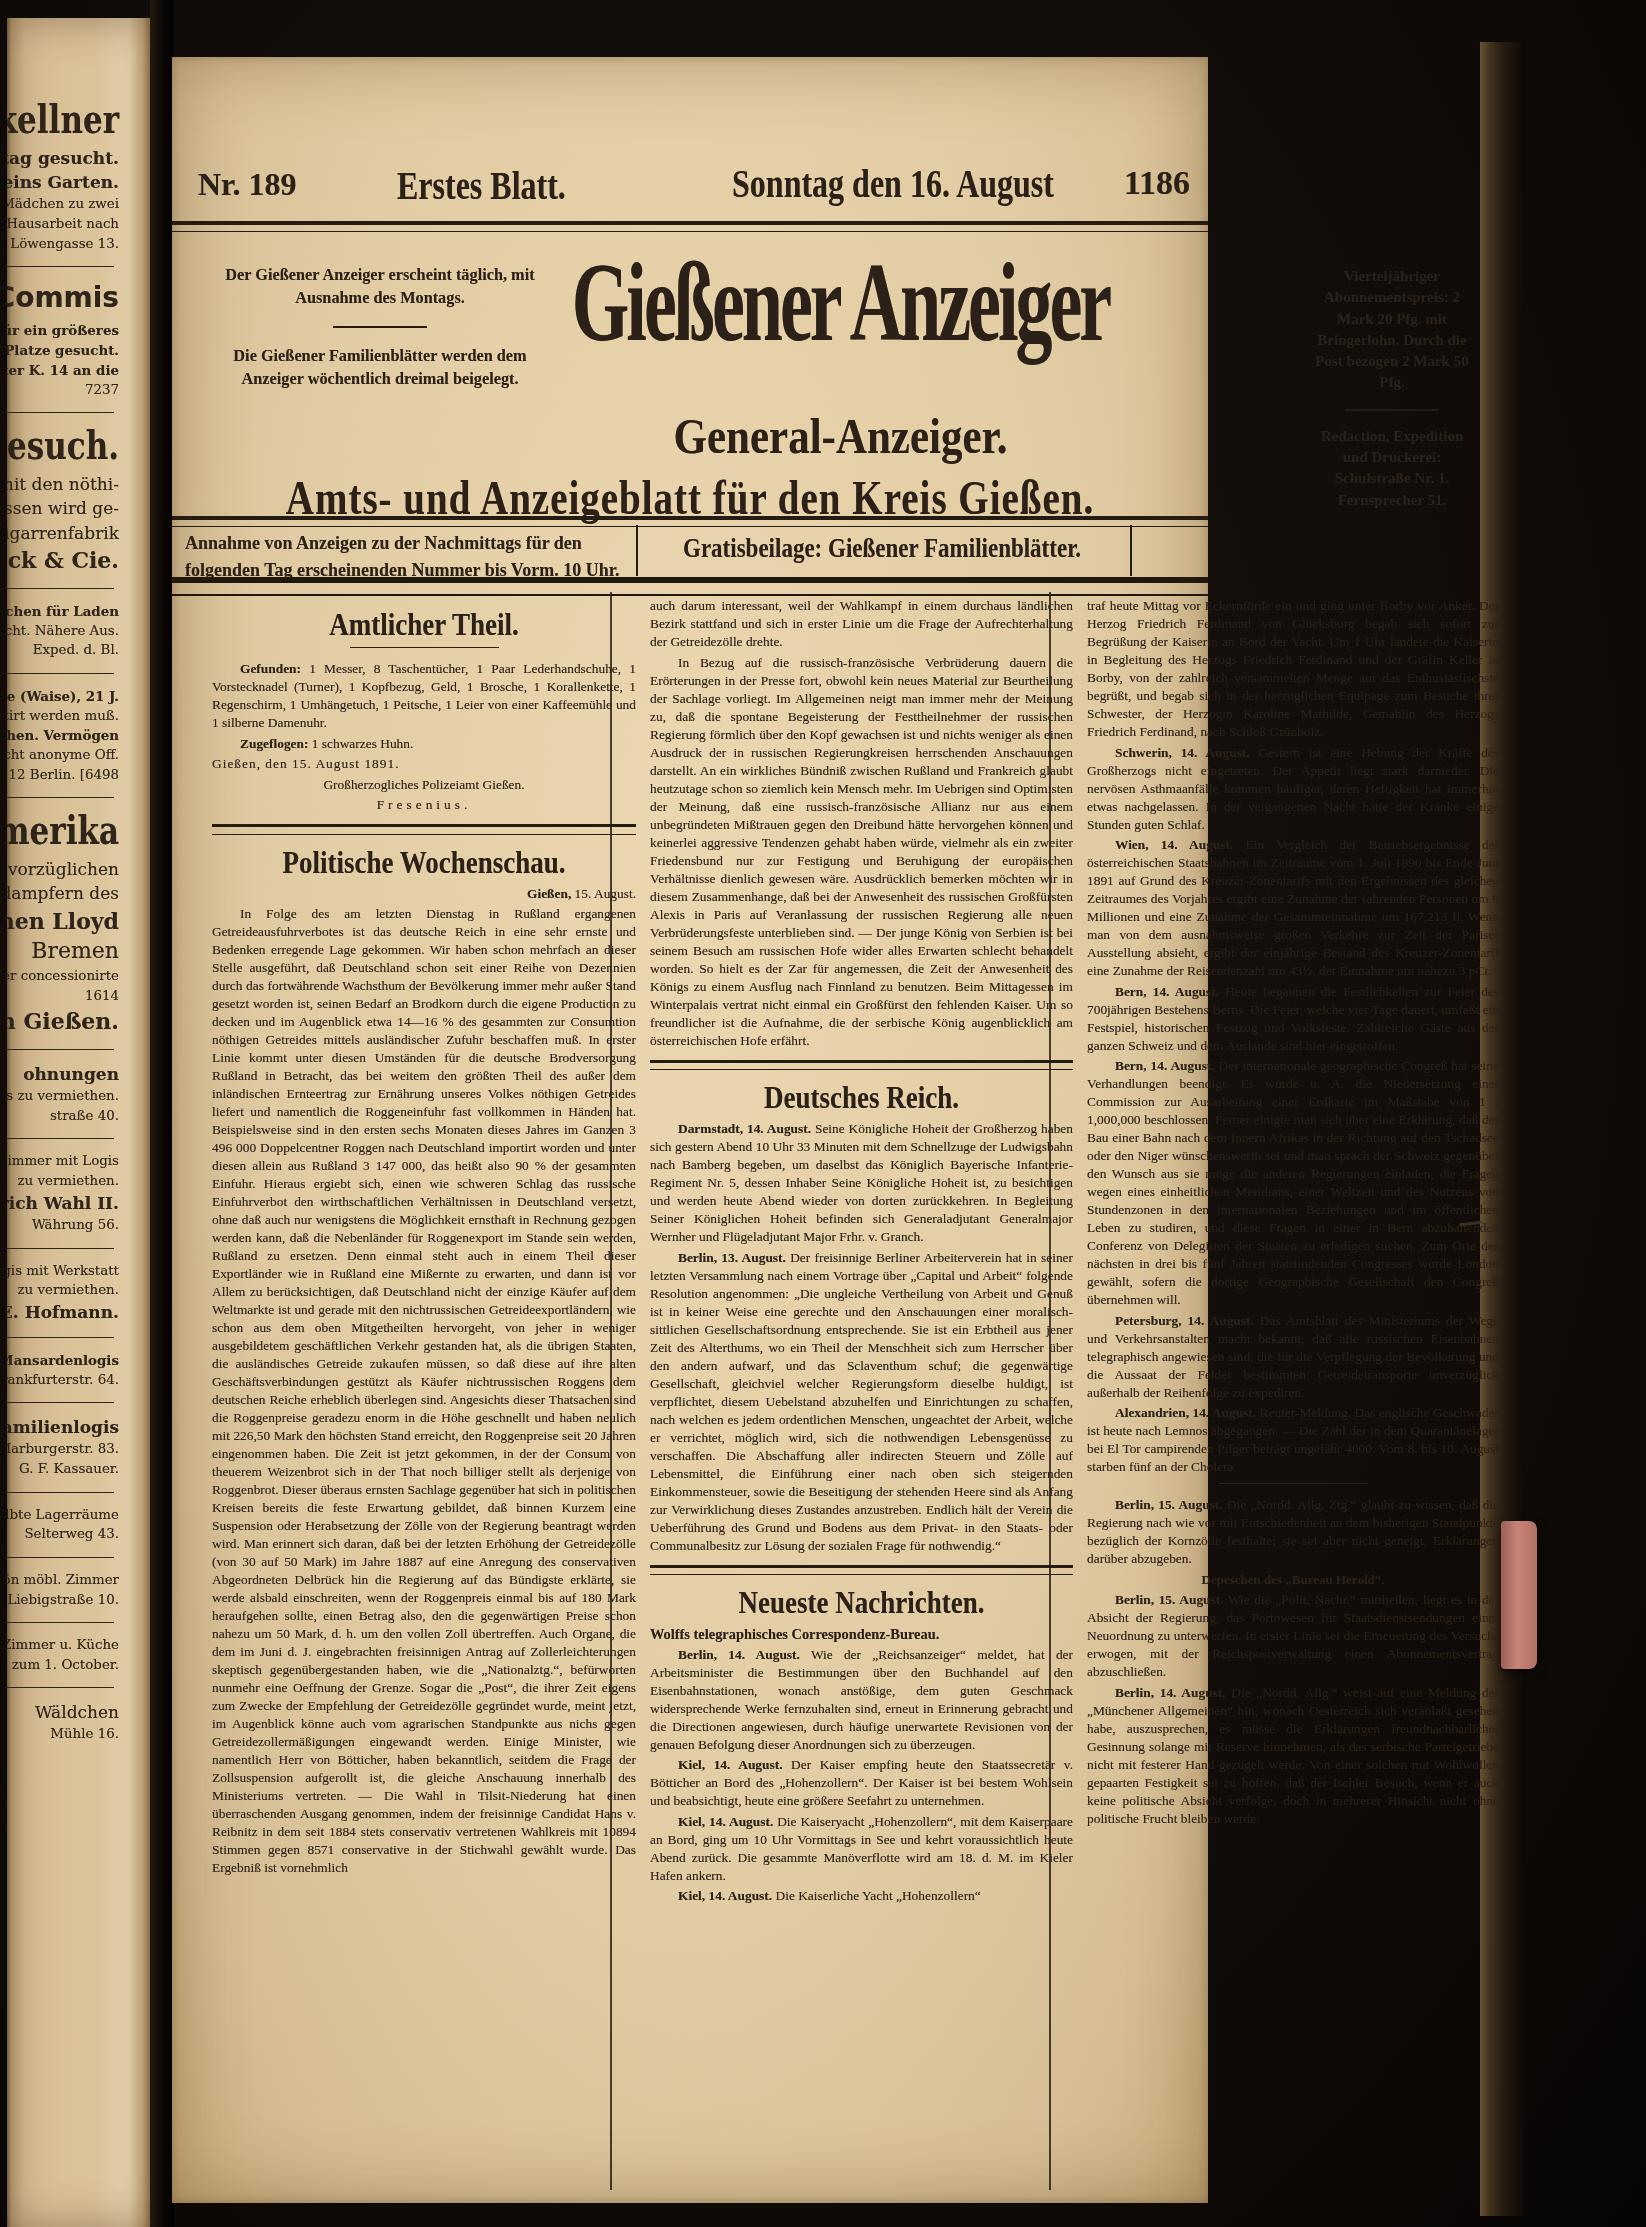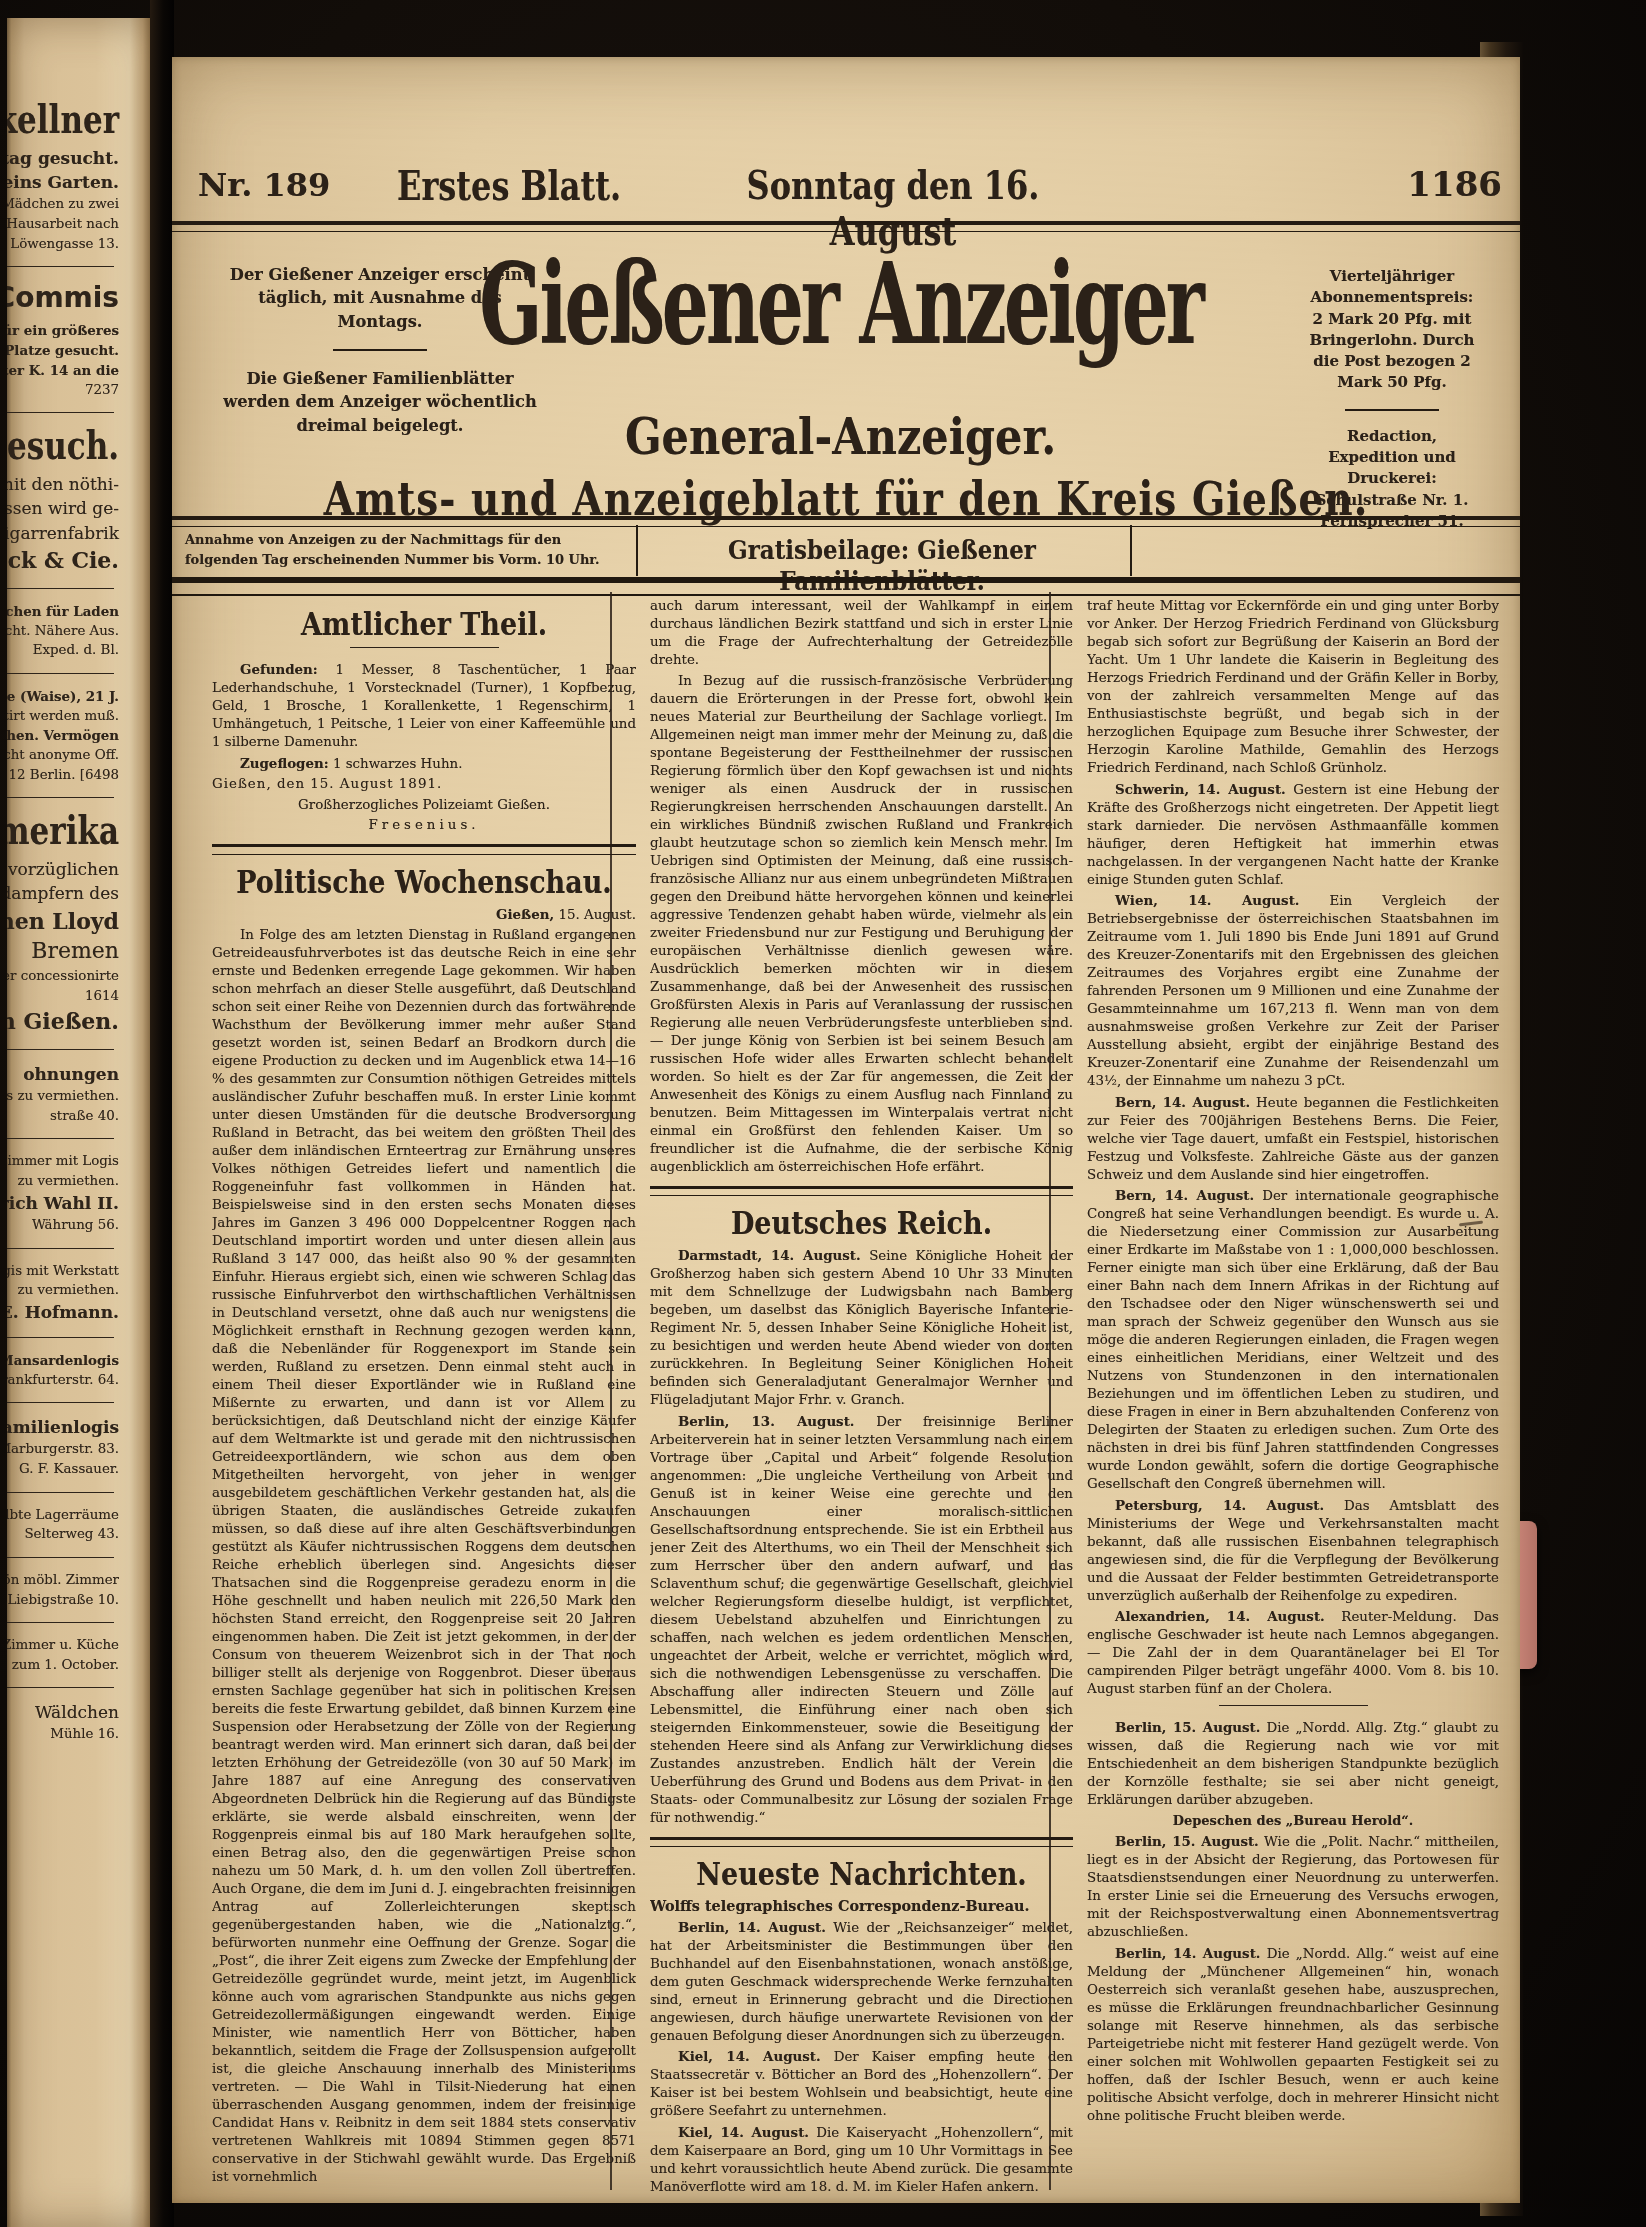--- a/index.html
+++ b/index.html
@@ -30,27 +30,28 @@
   .gutter{position:absolute;left:150px;top:0;width:24px;height:2227px;
     background:linear-gradient(90deg,#241a10 0%,#0a0705 55%,#030202 100%);}
   
   .page-stack{position:absolute;left:1480px;top:42px;width:43px;height:2174px;
     background:linear-gradient(90deg,#715b3b 0%,#46351f 25%,#241a10 60%,#0e0a07 100%);opacity:.9;}
   .bookmark{position:absolute;left:1501px;top:1521px;width:36px;height:148px;border-radius:4px 8px 8px 4px;
     background:linear-gradient(90deg,#9c5f55 0%,#c78376 45%,#b27266 100%);
     box-shadow:0 4px 11px rgba(0,0,0,.65);}
   
   .paper{
-    position:absolute;left:172px;top:57px;width:1348px;height:2146px;color:#2b2118;
+    position:absolute;left:172px;top:57px;width:1036px;height:2146px;color:#2b2118;
     background:
       radial-gradient(ellipse at 50% 38%, rgba(236,216,178,.9) 0%, rgba(226,204,163,.9) 55%, rgba(213,188,146,.9) 84%, rgba(198,169,122,.9) 100%),
       repeating-linear-gradient(2deg, rgba(120,90,50,.04) 0 4.5px, rgba(0,0,0,0) 4.5px 10.4px),
       #e2cca3;
     box-shadow:inset 0 0 74px rgba(95,65,25,.4), inset 0 0 10px rgba(70,45,15,.3);
     text-shadow:0 0 0.5px rgba(43,33,24,.38);
+    font-family:Liberation Serif, serif;
   }
   
   .topline{position:absolute;left:0;top:102px;width:100%;height:61px;}
   .tl-nr{position:absolute;left:26px;top:7px;font-size:32px;font-weight:bold;}
   .tl-ed{position:absolute;left:225px;top:3px;font-size:32px;font-weight:bold;transform:scaleY(1.28);transform-origin:left top;}
   .tl-dt{position:absolute;left:523px;top:3px;width:396px;text-align:center;font-size:32px;font-weight:bold;transform:scaleY(1.22);transform-origin:center top;}
   .tl-yr{position:absolute;right:18px;top:5px;font-size:34px;font-weight:bold;}
   
   .ruleA{position:absolute;left:0;width:100%;height:6.4px;border-top:4px solid #241b12;border-bottom:1.5px solid #241b12;}
   .r1{top:164px;}
@@ -61,21 +62,21 @@
   .mast-dash{width:94px;border-top:2px solid #241b12;margin:13px auto;}
   .mast-title{position:absolute;left:302px;top:181px;width:733px;text-align:center;white-space:nowrap;
     font-size:74px;font-weight:bold;letter-spacing:-3px;transform:scaleY(1.52);transform-origin:center top;}
   .mast-sub{position:absolute;left:302px;top:350px;width:733px;text-align:center;
     font-size:43px;font-weight:bold;transform:scaleY(1.18);transform-origin:center top;}
   .mast-right{position:absolute;left:1137px;top:194px;width:166px;text-align:center;font-weight:bold;font-size:15px;line-height:1.42;}
   .banner{position:absolute;left:0;top:413px;width:100%;text-align:center;
     font-size:39px;font-weight:bold;letter-spacing:1px;transform:scaleY(1.22);transform-origin:center top;}
   
   .infobar{position:absolute;left:0;top:469px;width:100%;height:50px;}
-  .ib-left{position:absolute;left:13px;top:4px;width:436px;font-size:13px;font-weight:bold;line-height:1.5;}
+  .ib-left{position:absolute;left:13px;top:4px;width:436px;font-size:18px;font-weight:bold;line-height:1.5;}
   .ib-center{position:absolute;left:476px;top:8px;width:468px;text-align:center;font-size:23px;font-weight:bold;transform:scaleY(1.15);transform-origin:center top;}
   .ib-right{position:absolute;left:971px;top:4px;width:325px;text-align:center;font-size:14.4px;font-weight:bold;line-height:1.5;}
   .ib-sep{position:absolute;top:-1px;width:2px;height:51px;background:#241b12;}
   .sep1{left:464px;} .sep2{left:958px;}
   
   .vrule{position:absolute;top:535px;height:1598px;width:2px;background:#2b2118;opacity:.85;}
   .vr1{left:438px;} .vr2{left:877px;width:1.5px;}
   .col{position:absolute;top:540px;height:1600px;overflow:hidden;font-size:13.4px;line-height:18px;text-align:justify;margin-left:28px;}
   .col1{left:12px;width:424px;}
   .col2{left:450px;width:423px;}

